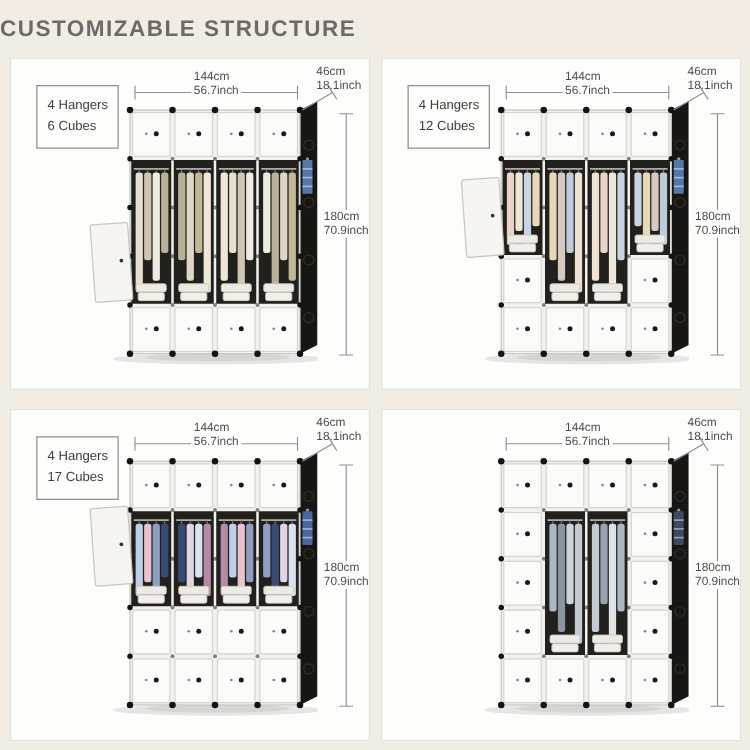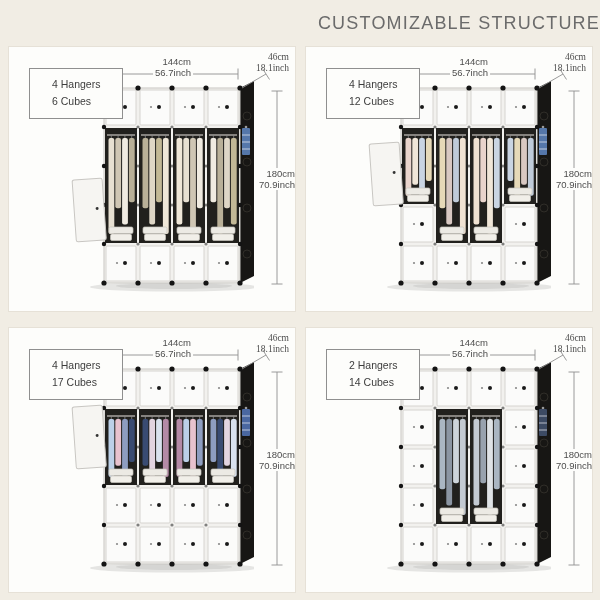--- a/index.html
+++ b/index.html
@@ -7,57 +7,57 @@
     --title-text:#6b6b6b; --label-text:#3d3d3d; --label-border:#8f8f8f;
     --dim-text:#4d4d4d; --dim-line:#8f8f8f;
   }
   *{margin:0;padding:0;box-sizing:border-box;}
   html,body{width:600px;height:600px;overflow:hidden;}
   body{
     background:var(--page-bg);
     font-family:"Liberation Sans","DejaVu Sans",sans-serif;
   }
   .page-title{
-    height:46px; padding-top:13px; text-align:right;
-    font-size:18px; font-weight:400; letter-spacing:1.2px;
+    height:46px; padding-top:13px; text-align:left;
+    font-size:18px; font-weight:700; letter-spacing:1.2px;
     color:var(--title-text);
   }
   .panels{
     display:grid;
     grid-template-columns:repeat(2,288px);
     grid-template-rows:repeat(2,266px);
     gap:15px 9px;
     padding:0 8px;
   }
   .panel{
     position:relative;
     background:var(--panel-bg);
     border:1px solid var(--panel-border);
     overflow:hidden;
   }
   .label-box{
     position:absolute; left:20px; top:21px;
     border:1px solid var(--label-border);
     background:var(--panel-bg);
-    padding:7px 22px;
+    padding:7px 8px;
     font-size:10.5px; line-height:1.65;
     color:var(--label-text);
     z-index:3;
   }
   .dim-overlay{
     position:absolute; left:0; top:0; width:288px; height:268px;
     z-index:1; pointer-events:none;
   }
   .dim{
     position:absolute; z-index:2;
     font-size:9.5px; line-height:11px; color:var(--dim-text);
-    text-align:right; background:var(--panel-bg); padding:0 2px;
+    text-align:left; background:var(--panel-bg); padding:0 2px;
   }
   .dim-w{ left:164px; top:9px; transform:translateX(-50%); }
-  .dim-d{ right:4px; top:5px; background:transparent;font-family:Liberation Serif, serif; }
+  .dim-d{ right:4px; top:5px; background:transparent; }
   .dim-h{ left:268px; top:121px; transform:translateX(-50%); }
   .wardrobe{
     position:absolute; left:57px; top:31px; width:188px; height:216px; z-index:0;
   }
   .wardrobe svg{display:block;width:100%;height:100%;}
 </style>
 </head>
 <body>
 
 <h1 class="page-title">CUSTOMIZABLE STRUCTURE</h1>
@@ -532,24 +532,20 @@
           <circle cx="142" cy="49" r="1.3" fill="#999"></circle>
         <rect x="138" y="50" width="8" height="27" rx="1" fill="#4a67a0"></rect>
         <line x1="138" y1="57" x2="146" y2="57" stroke="#ffffff" stroke-opacity="0.45" stroke-width="1.4"></line>
         <line x1="138" y1="64" x2="146" y2="64" stroke="#ffffff" stroke-opacity="0.45" stroke-width="1.4"></line>
         <line x1="138" y1="71" x2="146" y2="71" stroke="#ffffff" stroke-opacity="0.45" stroke-width="1.4"></line>
         </svg>
       </div>
   </section>
 
   <section class="panel">
-    <div class="label-box">
-      <div>2 Hangers</div>
-      <div>14 Cubes</div>
-    </div>
     <svg class="dim-overlay" viewBox="0 0 288 268">
   <line x1="99" y1="27" x2="229" y2="27" stroke="#8f8f8f" stroke-width="0.9"></line>
   <line x1="99" y1="21.5" x2="99" y2="32.5" stroke="#8f8f8f" stroke-width="0.9"></line>
   <line x1="229" y1="21.5" x2="229" y2="32.5" stroke="#8f8f8f" stroke-width="0.9"></line>
   <line x1="233" y1="41" x2="257" y2="27" stroke="#8f8f8f" stroke-width="0.9"></line>
   <line x1="253.5" y1="21.5" x2="260.5" y2="32.5" stroke="#8f8f8f" stroke-width="0.9"></line>
   <line x1="268" y1="44" x2="268" y2="237" stroke="#8f8f8f" stroke-width="0.9"></line>
   <line x1="262.5" y1="44" x2="273.5" y2="44" stroke="#8f8f8f" stroke-width="0.9"></line>
   <line x1="262.5" y1="237" x2="273.5" y2="237" stroke="#8f8f8f" stroke-width="0.9"></line>
       </svg>

